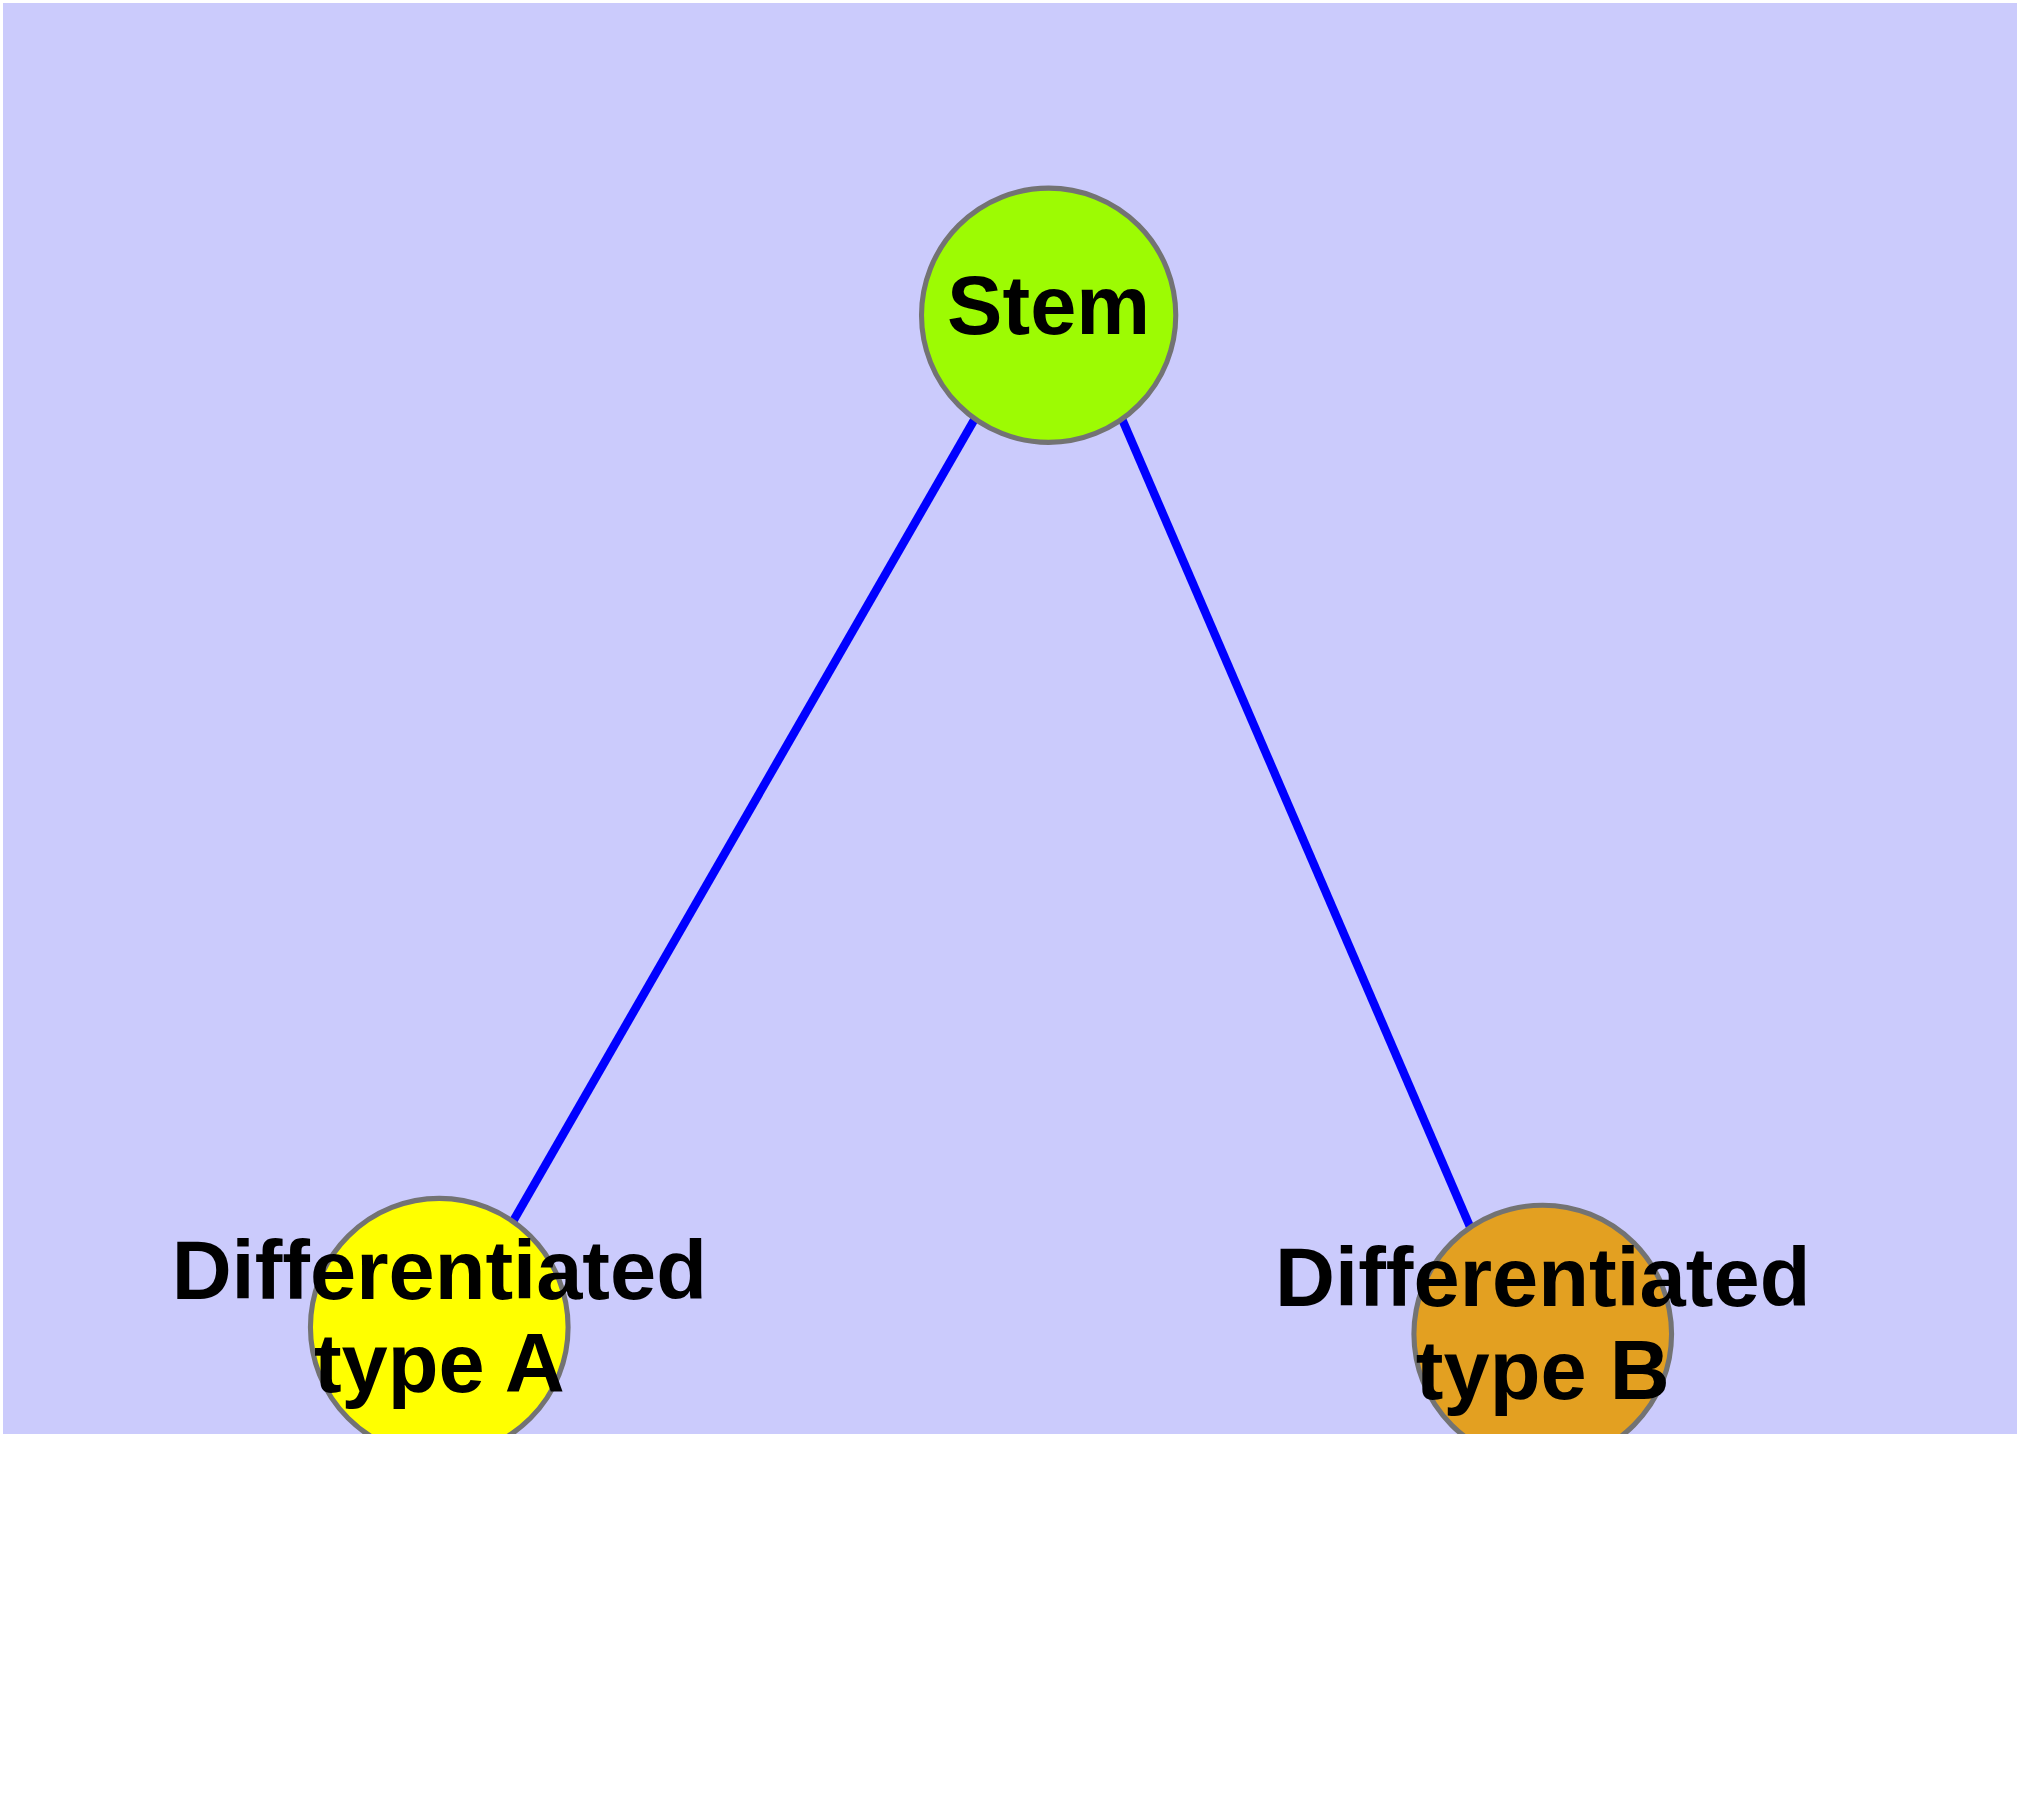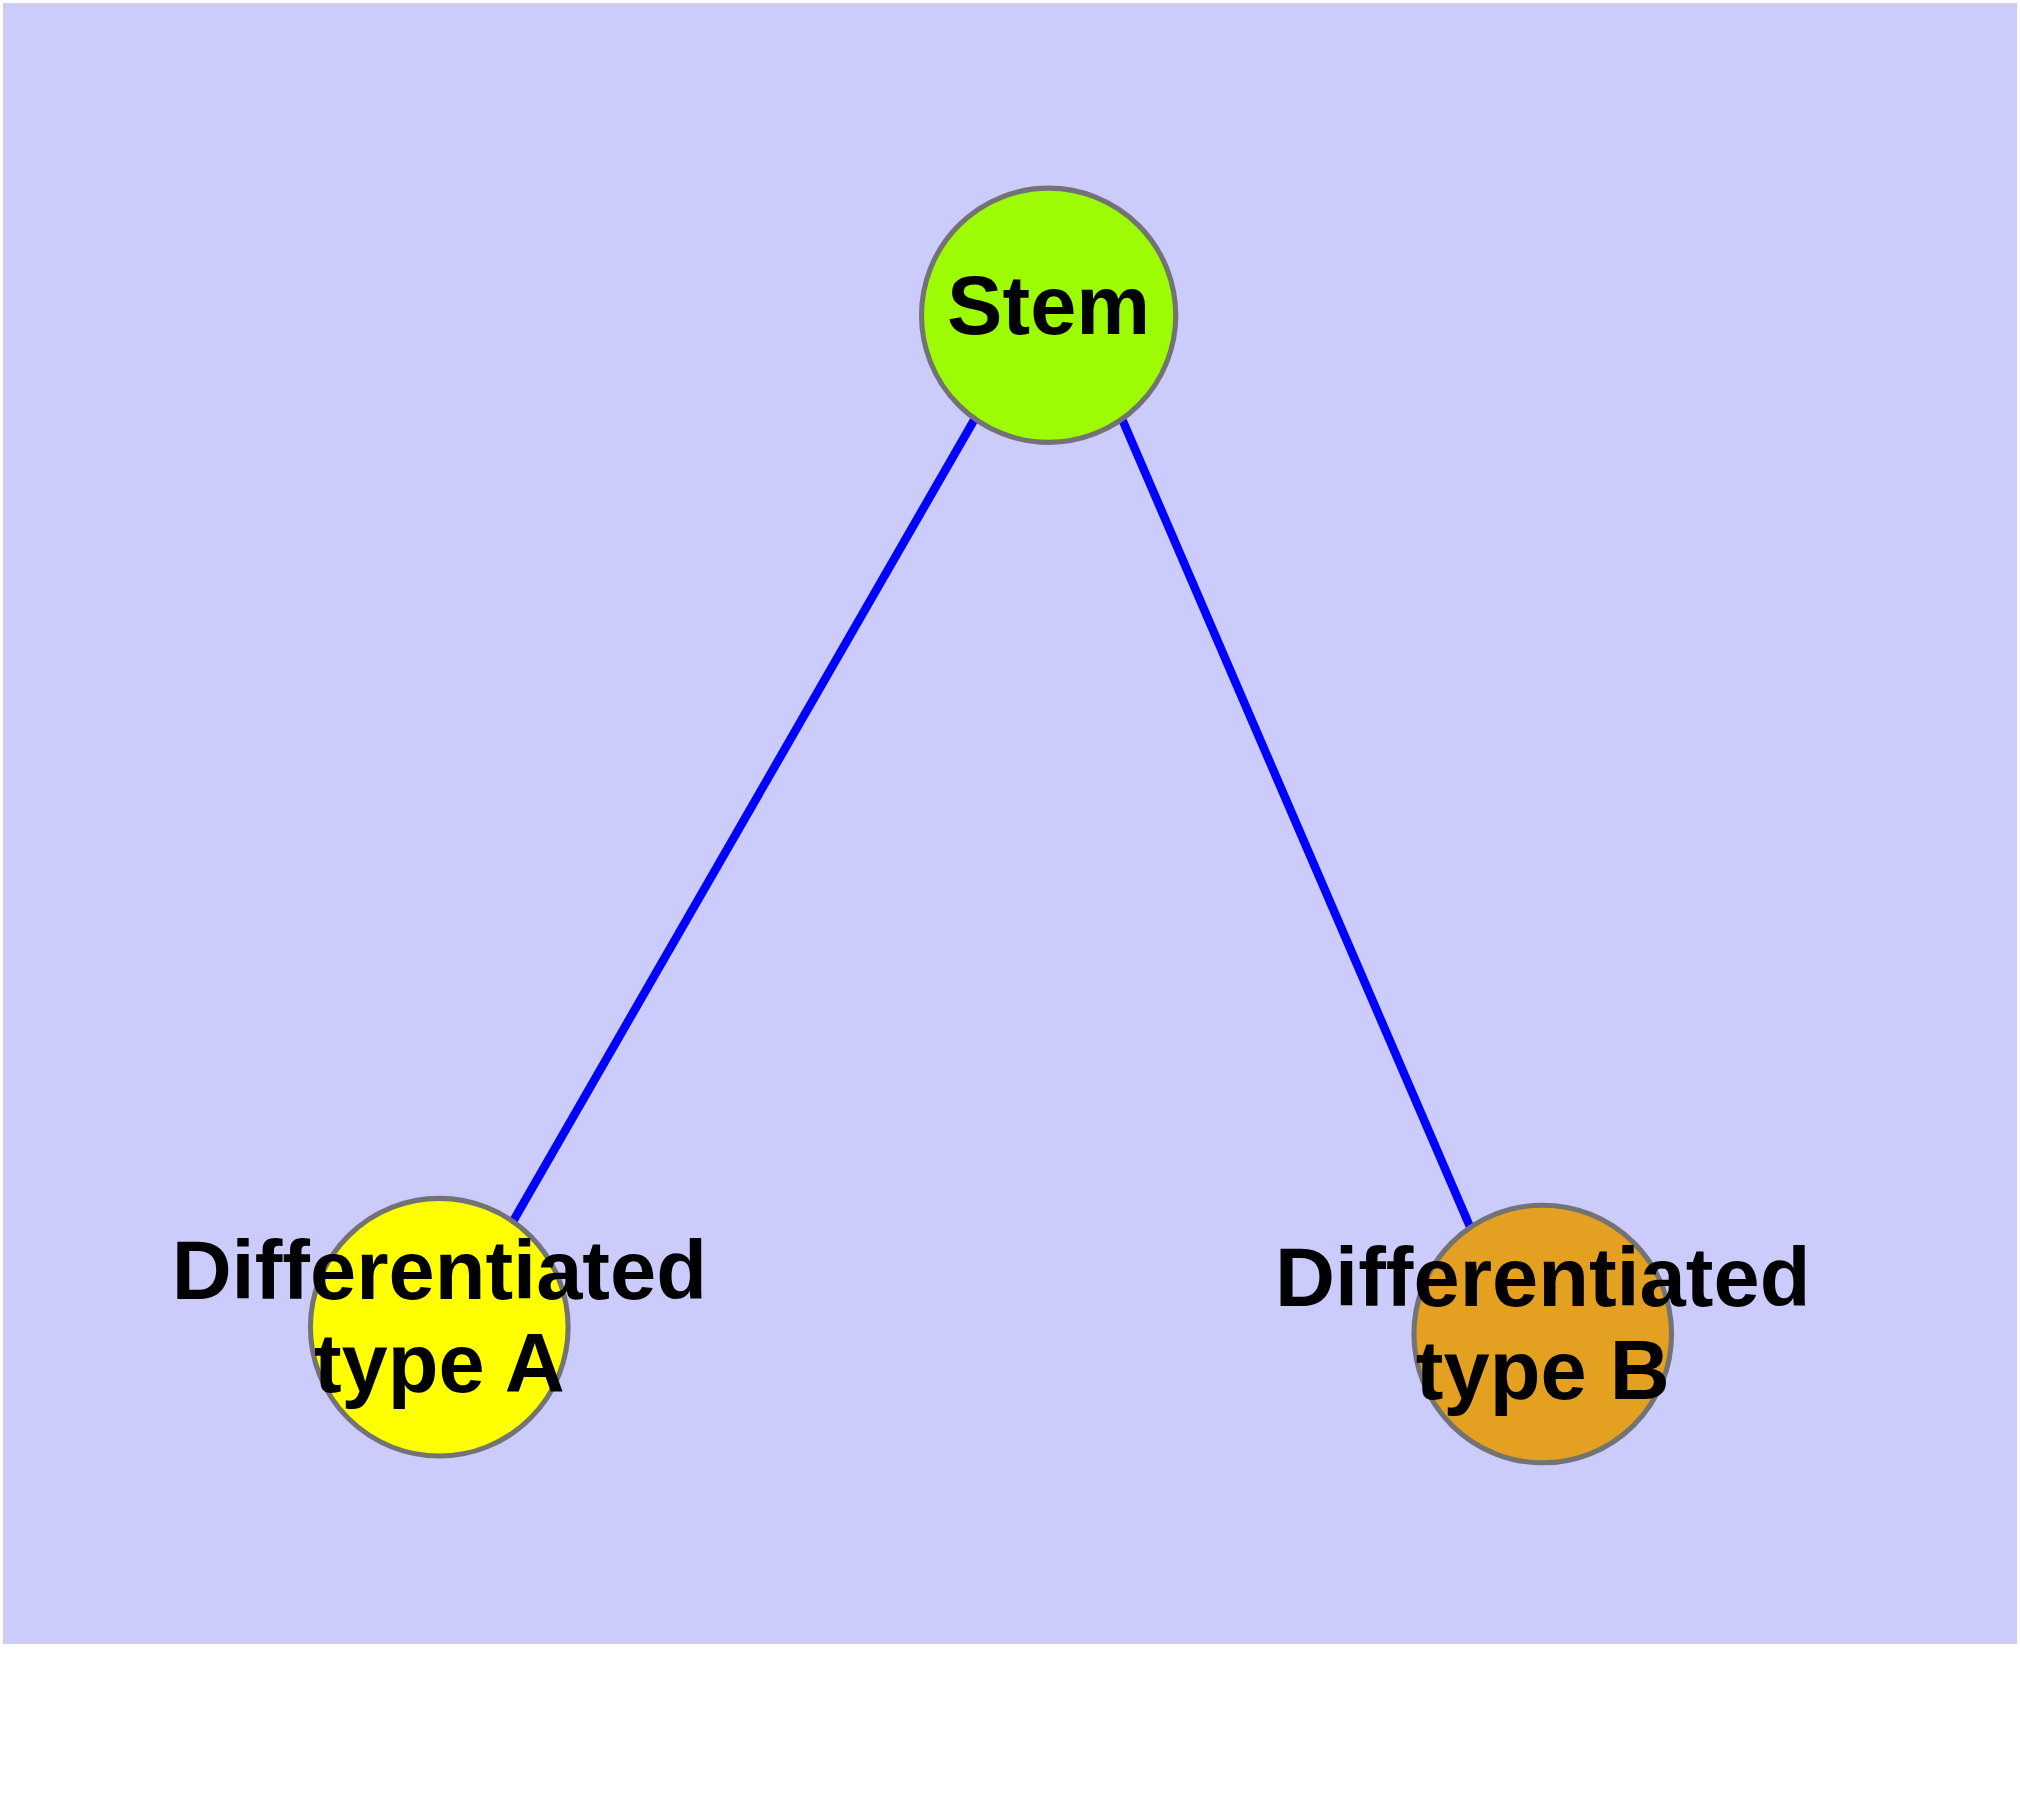--- a/index.html
+++ b/index.html
@@ -35,21 +35,21 @@
     font-weight: bold;
     font-size: 98px;
     fill: #000000;
     text-anchor: middle;
     dominant-baseline: auto;
   }
 </style>
 </head>
 <body>
 
-<div id="canvas" style="width: 2021px; height: 1644px; background: rgb(255, 255, 255);">
+<div id="canvas" style="width: 2021px; height: 1434px; background: rgb(255, 255, 255);">
   <div id="plot-area" style="background: rgb(203, 203, 252); width: 2014px; height: 1805px;"></div>
 
   <svg id="graph" viewBox="0 0 2384 2138" xmlns="http://www.w3.org/2000/svg">
 
     <g id="edges-layer">
         <line x1="1150" y1="494" x2="605" y2="1441" stroke="#0000ff" stroke-width="10" stroke-linecap="butt"></line>
         <line x1="1323" y1="493" x2="1734" y2="1447" stroke="#0000ff" stroke-width="10" stroke-linecap="butt"></line>
       </g>
     <g id="nodes-layer">
         <g>

